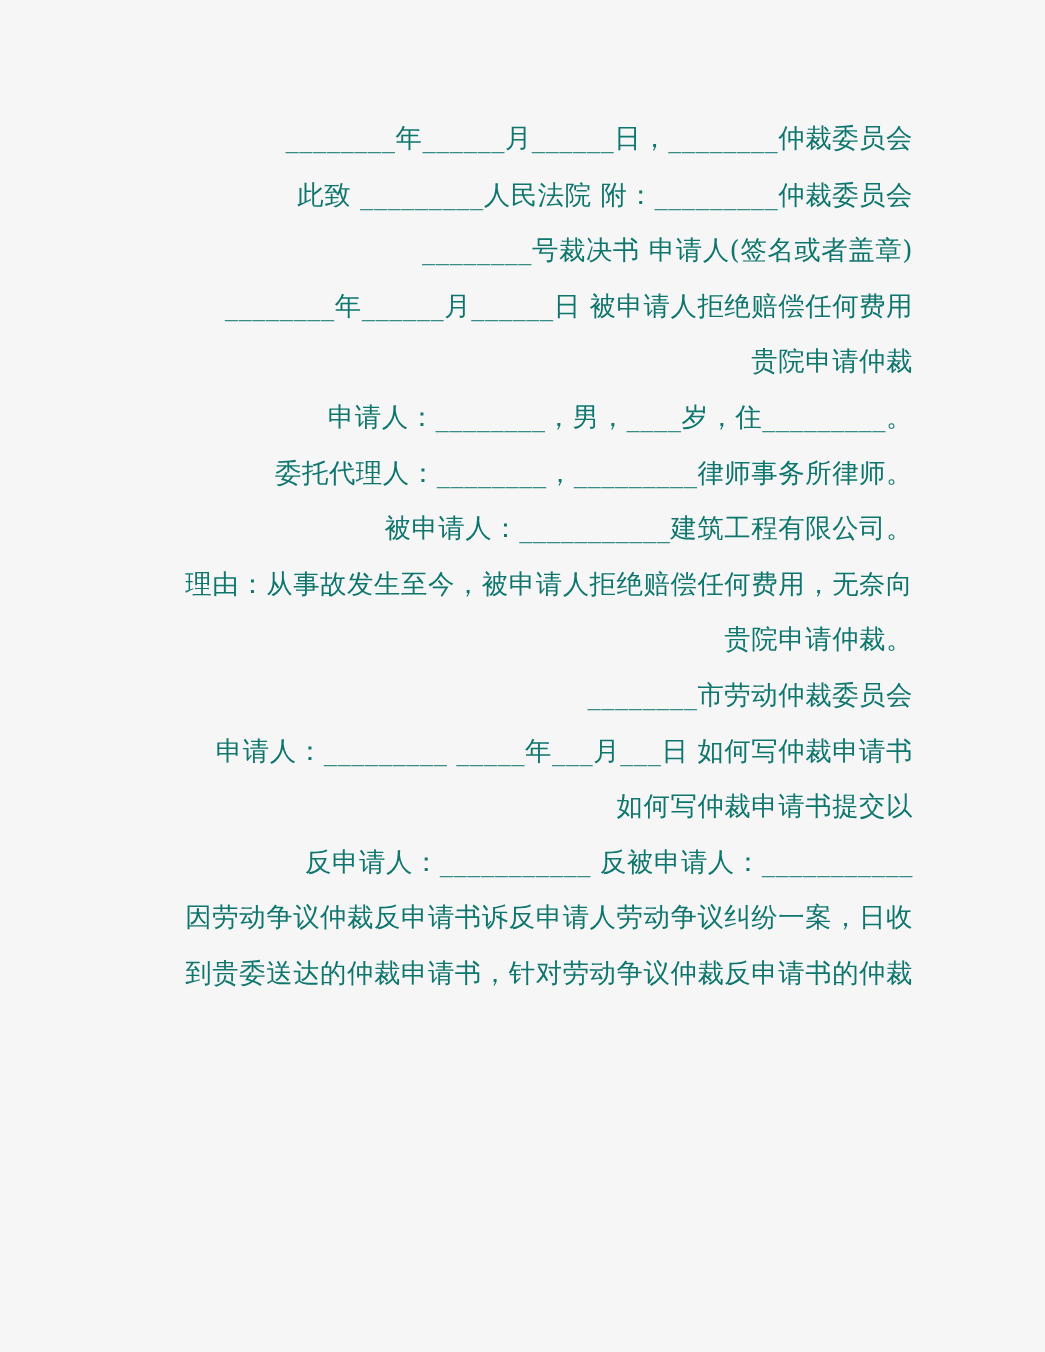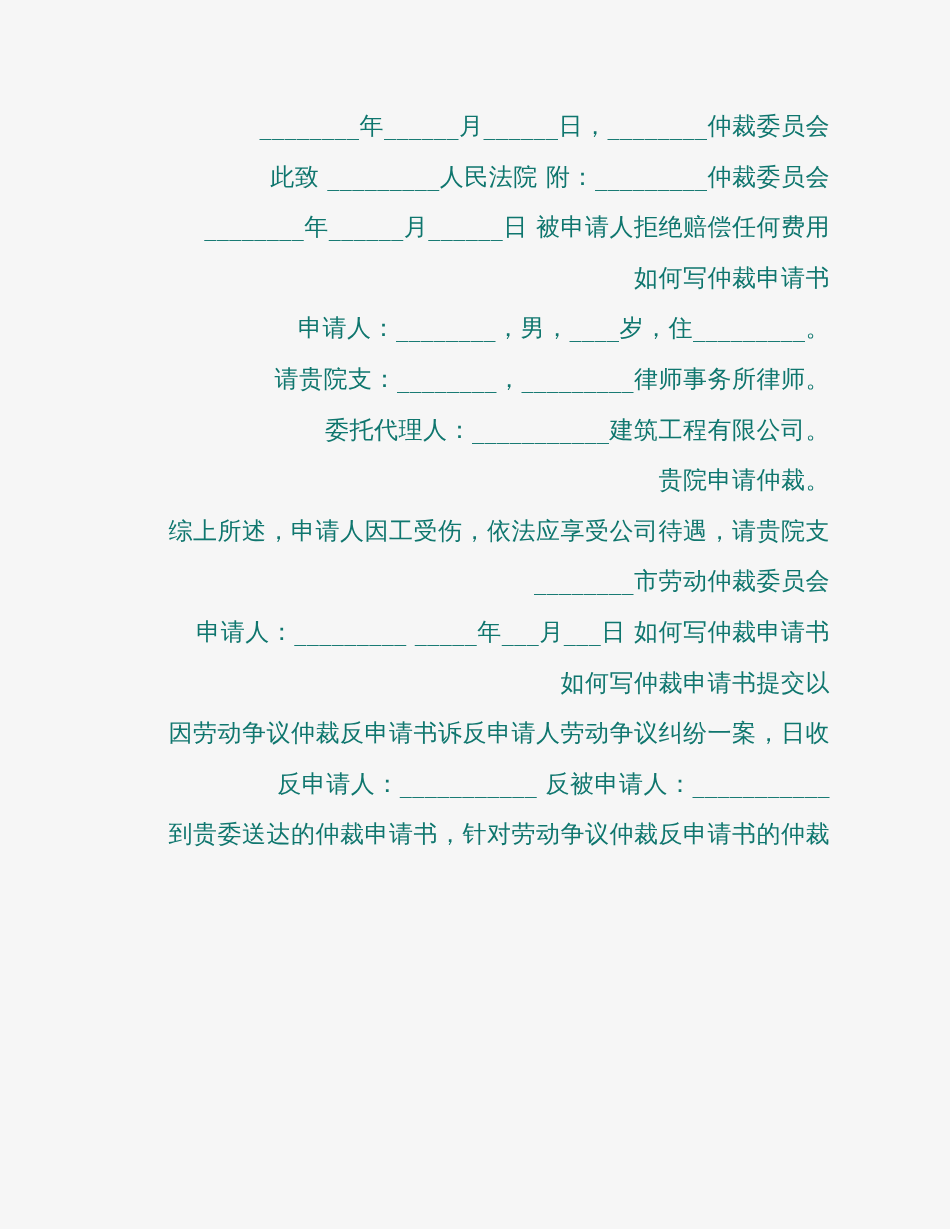--- a/index.html
+++ b/index.html
@@ -30,27 +30,28 @@
     text-align: right;
   }
 </style>
 </head>
 <body>
 
 <div class="doc-page">
   <div class="doc-body">
     <p>________年______月______日，________仲裁委员会</p>
     <p>此致 _________人民法院 附：_________仲裁委员会</p>
+    <p>________号裁决书 申请人(签名或者盖章)</p>
     <p>________年______月______日 被申请人拒绝赔偿任何费用</p>
-    <p>如何写仲裁申请书</p>
+    <p>贵院申请仲裁</p>
     <p>申请人：________，男，____岁，住_________。</p>
-    <p>请贵院支：________，_________律师事务所律师。</p>
-    <p>委托代理人：___________建筑工程有限公司。</p>
+    <p>委托代理人：________，_________律师事务所律师。</p>
+    <p>被申请人：___________建筑工程有限公司。</p>
+    <p>理由：从事故发生至今，被申请人拒绝赔偿任何费用，无奈向</p>
     <p>贵院申请仲裁。</p>
-    <p>综上所述，申请人因工受伤，依法应享受公司待遇，请贵院支</p>
     <p>________市劳动仲裁委员会</p>
     <p>申请人：_________ _____年___月___日 如何写仲裁申请书</p>
     <p>如何写仲裁申请书提交以</p>
+    <p>反申请人：___________ 反被申请人：___________</p>
     <p>因劳动争议仲裁反申请书诉反申请人劳动争议纠纷一案，日收</p>
-    <p>反申请人：___________ 反被申请人：___________</p>
     <p>到贵委送达的仲裁申请书，针对劳动争议仲裁反申请书的仲裁</p>
   </div>
 </div>
 
 </body></html>

